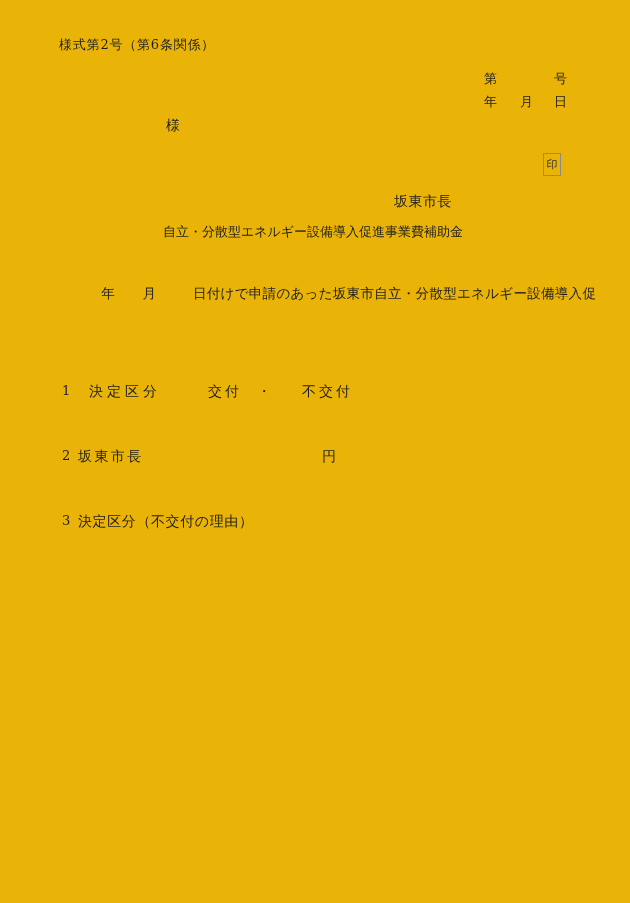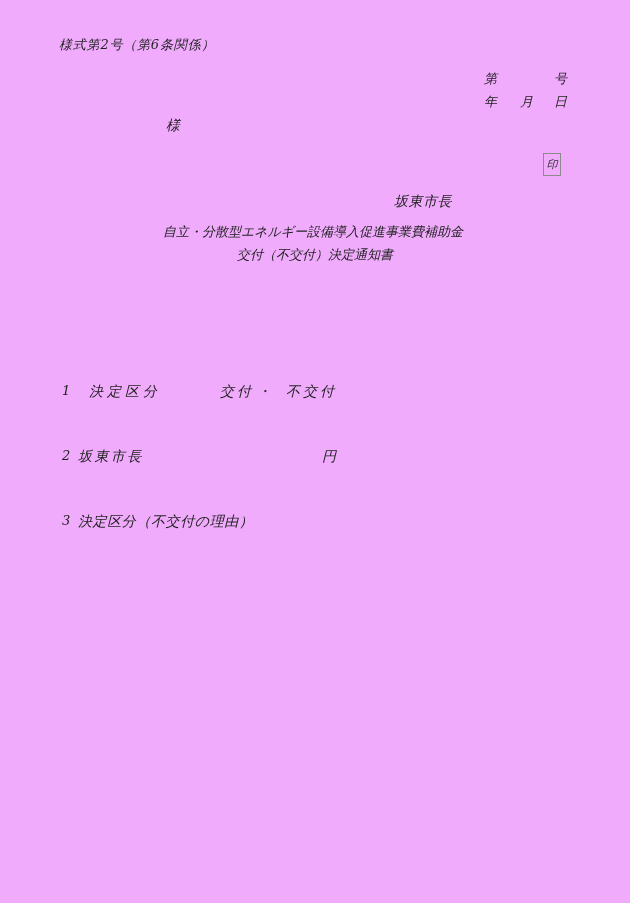--- a/index.html
+++ b/index.html
@@ -4,25 +4,24 @@
 <style>
   html, body {
     margin: 0;
     padding: 0;
     background: #fbfbfb;
   }
   .page {
     position: relative;
     width: 630px;
     height: 903px;
-    background: #f0abfc;
+    background: #eab308;
     font-family: "DejaVu Serif", "Liberation Serif", serif;
     color: #1f1f1f;
     overflow: hidden;
-    font-style: italic;
   }
   .abs { position: absolute; white-space: pre; }
 
   .form-number {
     left: 59px; top: 36px;
     font-size: 13px; letter-spacing: 0.8px;
   }
 
   .docnum-prefix { left: 484px; top: 70px; font-size: 13px; }
   .docnum-suffix { left: 554px; top: 70px; font-size: 13px; }
@@ -57,23 +56,23 @@
   .body-line2 { top: 306px; }
   .body-line3 { top: 327px; }
 
   .item-number { font-size: 13px; left: 62px; }
   .item-row1 .item-number, .item-row1 .item-part { top: 383px; }
   .item-row2 .item-number, .item-row2 .item-part { top: 448px; }
   .item-row3 .item-number, .item-row3 .item-part { top: 513px; }
 
   .item-part { font-size: 14px; }
   .item1-label { left: 89px;  letter-spacing: 4px; }
-  .item1-value-grant { left: 220px; letter-spacing: 3px; }
+  .item1-value-grant { left: 208px; letter-spacing: 3px; }
   .item1-sep { left: 257px; }
-  .item1-value-nogrant { left: 286px; letter-spacing: 3px; }
+  .item1-value-nogrant { left: 302px; letter-spacing: 3px; }
   .item2-label { left: 78px; letter-spacing: 2.4px; }
   .item2-unit { left: 322px; }
   .item3-label { left: 78px; letter-spacing: 0.6px; }
 </style>
 </head>
 <body>
 
 <div class="page">
 
   <div class="abs form-number">様式第2号（第6条関係）</div>
@@ -87,22 +86,22 @@
 
   <div class="abs addressee">様</div>
 
   <div class="abs sender">坂東市長</div>
 
   <div class="abs seal-box">
     <span>印</span>
   </div>
 
   <div class="abs title-line1">自立・分散型エネルギー設備導入促進事業費補助金</div>
-  <div class="abs title-line2">交付（不交付）決定通知書</div>
 
+  <div class="abs body-line body-line1">　　　　年　　月　　  日付けで申請のあった坂東市自立・分散型エネルギー設備導入促</div>
 
   <div class="item-row1">
     <div class="abs item-number">1</div>
     <div class="abs item-part item1-label">決定区分</div>
     <div class="abs item-part item1-value-grant">交付</div>
     <div class="abs item-part item1-sep">・</div>
     <div class="abs item-part item1-value-nogrant">不交付</div>
   </div>
 
   <div class="item-row2">

